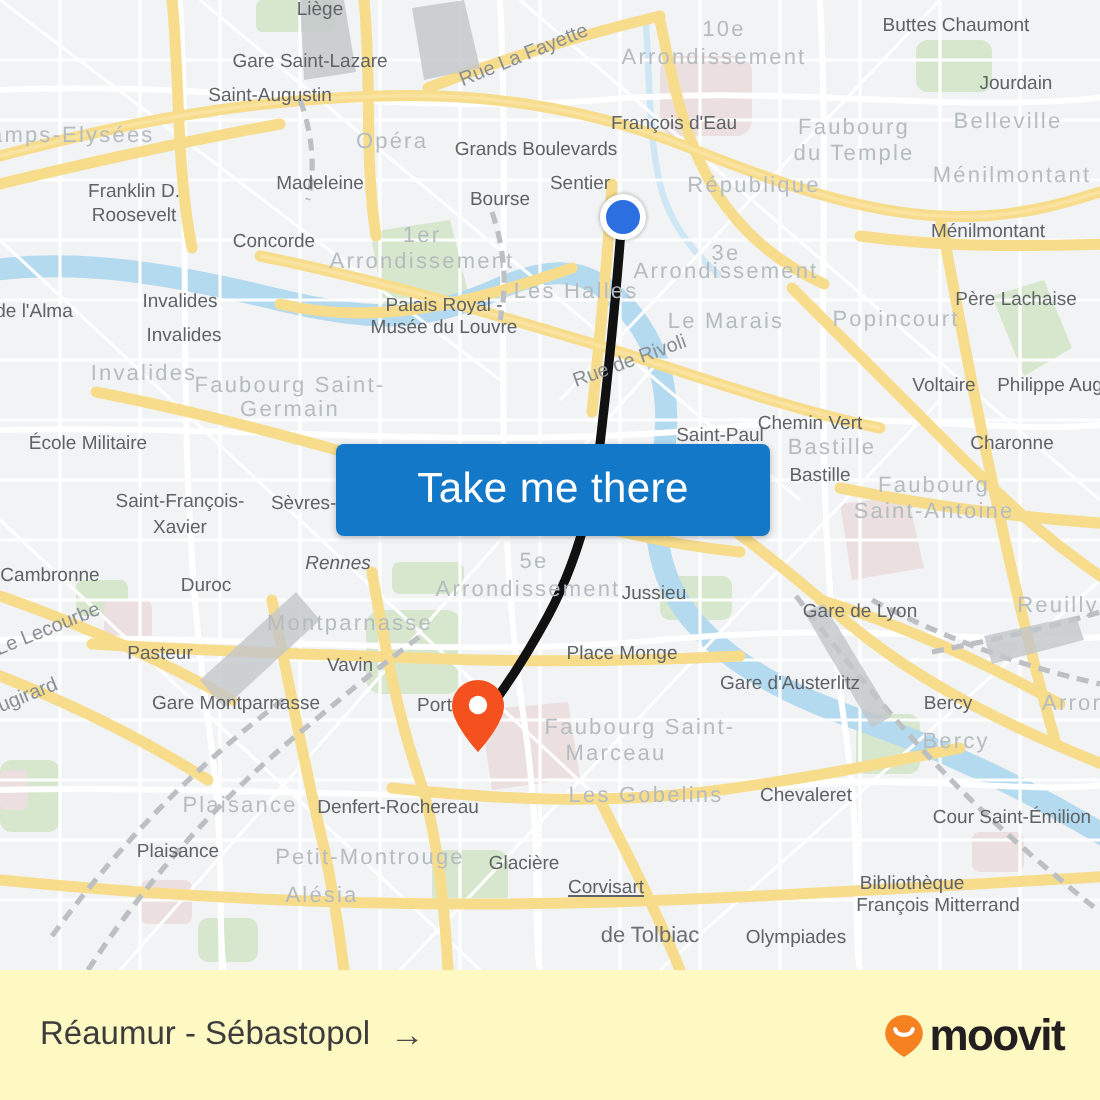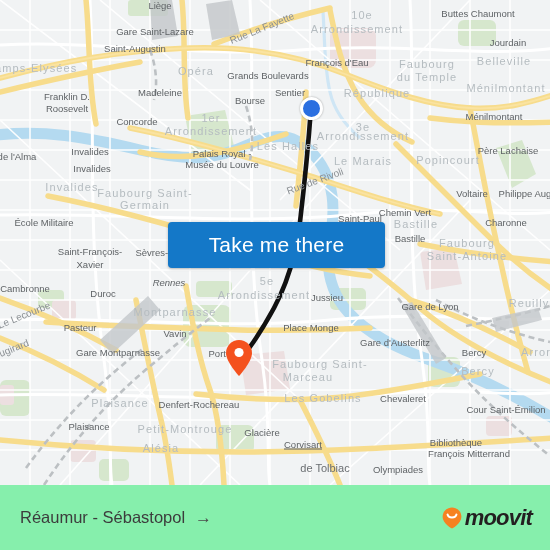--- a/index.html
+++ b/index.html
@@ -76,42 +76,41 @@
     color: #2c2c2c;
     font-family: "Liberation Sans", sans-serif;
     white-space: nowrap;
   }
 
   
   #footer {
     position: absolute;
     left: 0; top: 485px;
     width: 550px; height: 65px;
-    background: #86efac;
+    background: #fef9c3;
     display: flex;
     align-items: center;
     justify-content: space-between;
     padding: 0 18px 0 20px;
     box-sizing: border-box;
   }
   #route-summary {
     display: flex;
     align-items: center;
     gap: 10px;
     font-size: 16.5px;
     color: #3c3c3c;
   }
   #route-arrow { color: #4a4a4a; font-size: 17px; }
   #moovit-logo { display: flex; align-items: center; gap: 2px; }
   #moovit-wordmark {
     font-size: 22px;
     font-weight: bold;
     color: #231f20;
     letter-spacing: -0.8px;
-    font-style: italic;
   }
 </style>
 </head>
 <body>
 
 <div id="app">
 
   <div id="map">
 
     <svg id="map-svg" width="550" height="485" viewBox="0 0 550 485">

